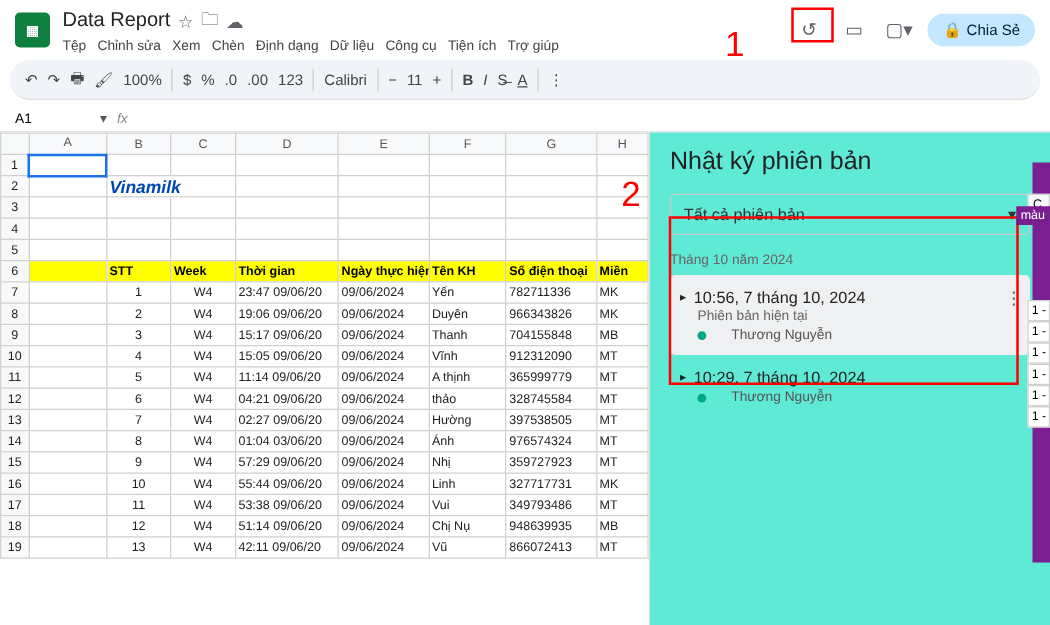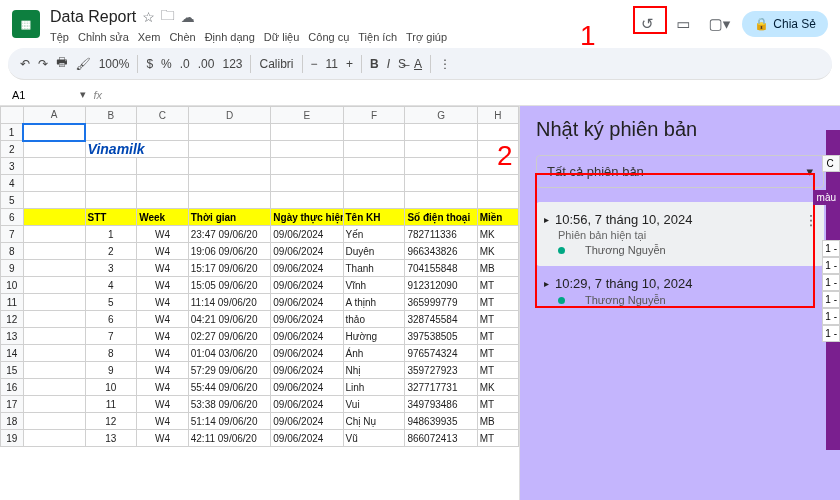--- a/index.html
+++ b/index.html
@@ -26,35 +26,35 @@
   table { border-collapse: collapse; width: 100%; table-layout: fixed; }
   th, td { border:1px solid #d0d0d0; height:17px; padding:0 2px; overflow:hidden; white-space:nowrap; text-overflow: clip; font-size:10px;}
   th { background:#f8f9fa; color:#555; font-weight:normal; text-align:center;}
   .rowhdr { width:22px; text-align:center; background:#f8f9fa;}
   .col-A{width:60px}.col-B{width:50px}.col-C{width:50px}.col-D{width:80px}.col-E{width:70px}.col-F{width:60px}.col-G{width:70px}.col-H{width:40px}
   .selected-cell { border:2px solid #1a73e8 !important; }
   .hdr-row td:not(.rowhdr) { background:#ffff00; font-weight:bold; color:#000;}
   .data-row td:not(.rowhdr) { background:#fff; }
   .data-row td.c1, .data-row td.c2 { text-align:center; }
   .brand { color:#0047b3; font-weight:bold; font-style:italic; font-size:14px; }
-  .panel { flex:1; background:#c4b5fd; padding:12px 16px; position:relative; }
+  .panel { flex:1; background:#5eead4; padding:12px 16px; position:relative; }
   .panel-title { font-size:20px; color:#222; margin-bottom:14px; }
   .dropdown { border:1px solid #ccc; border-radius:4px; padding:8px 10px; display:flex; justify-content:space-between; align-items:center; font-size:13px; color:#333; margin-bottom:14px; cursor:pointer;margin-top:12px;}
   .month-label { font-size:11px; color:#666; margin-bottom:6px; }
   .ver-item { padding:10px 8px; border-radius:4px; position:relative; cursor:pointer;}
   .ver-item.active { background:#eef0f2; }
   .ver-time { font-size:13px; color:#222; display:flex; align-items:center; gap:6px;}
   .ver-sub { font-size:11px; color:#666; margin-left:14px; margin-top:2px;}
   .ver-user { font-size:11px; color:#555; margin-left:14px; margin-top:3px; display:flex; align-items:center; gap:20px;}
   .dot { width:7px; height:7px; border-radius:50%; background:#00a884; display:inline-block;}
   .ver-more { position:absolute; right:6px; top:10px; color:#555; font-size:14px;}
   .annot-1 { position:absolute; color:#ff0000; font-size:28px; font-weight:normal; }
   .annot-box { position:absolute; border:2px solid #ff0000; pointer-events:none; }
   .side-strip { position:absolute; right:0; top:130px; width:14px; height:320px; background:#7a1f8f; }
-  .side-label { position:absolute; right:0; top:190px; background:#7a1f8f; color:#fff; font-size:10px; padding:2px 4px; }
+  .side-label { position:absolute; right:0; top:165px; background:#7a1f8f; color:#fff; font-size:10px; padding:2px 4px; }
   .side-cell { position:absolute; right:0; width:18px; height:17px; border:1px solid #d0d0d0; background:#fff; font-size:10px; display:flex; align-items:center; justify-content:flex-end; padding-right:2px; color:#000;}
   .tri { font-size:10px; }
 </style>
 </head>
 <body>
 
 <div class="titlebar">
   <div class="logo">
       <span>▦</span>
     </div>
@@ -348,20 +348,21 @@
         </tbody>
       </table>
   </div>
 
   <div class="panel">
     <div class="panel-title">Nhật ký phiên bản</div>
     <div class="dropdown">
       <span>Tất cả phiên bản</span>
       <span>▾</span>
     </div>
+    <div class="month-label">Tháng 10 năm 2024</div>
     <div id="versions">
         <div class="ver-item active">
           <div class="ver-time">
             <span class="tri">▸</span>
             <span>10:56, 7 tháng 10, 2024</span>
           </div>
           <div class="ver-sub">Phiên bản hiện tại</div>
           <div class="ver-user">
             <span class="dot"></span>
             <span>Thương Nguyễn</span>

